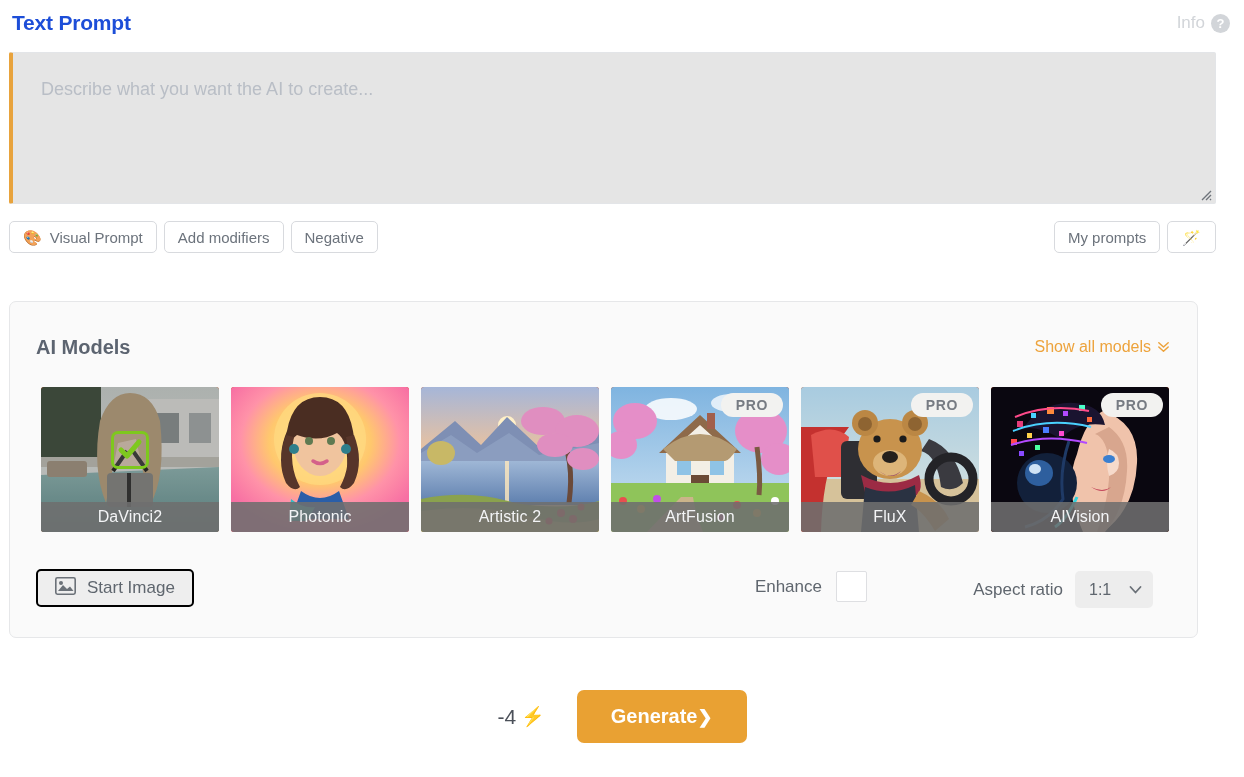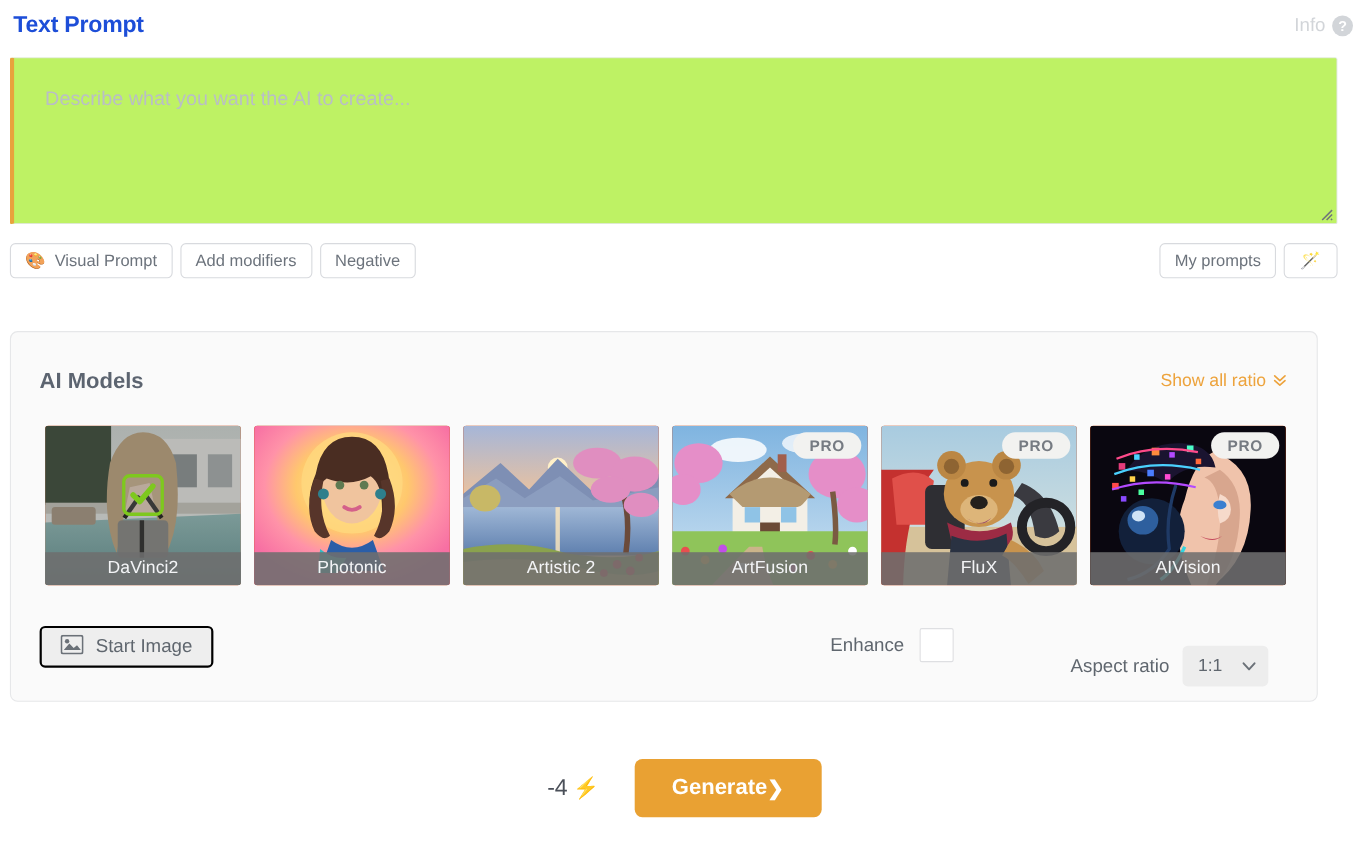--- a/index.html
+++ b/index.html
@@ -34,21 +34,21 @@
   }
 
   
   .prompt-wrap {
     position: absolute; left: 9px; top: 52px; width: 1207px; height: 152px;
   }
   .prompt-area {
     width: 100%; height: 100%;
     border: 1px solid #e3e5e8;
     border-left: 4px solid #e8a33d;
-    background: #bef264;
+    background: #e5e5e5;
     border-radius: 2px;
     padding: 26px 16px 16px 28px;
     font-family: "Liberation Sans", sans-serif;
     font-size: 18px;
     color: #555b63;
     resize: none;
     outline: none;
     display: block;
   }
   .prompt-area::placeholder { color: #b9bec6; }
@@ -155,21 +155,21 @@
   .enhance-group {
     position: absolute; right: 330px; top: 24px;
     display: flex; align-items: center; gap: 14px; justify-content: center;
   }
   .enhance-label { font-size: 17px; color: #5f666e; }
   .enhance-box {
     width: 31px; height: 31px; background: #ffffff;
     border: 1px solid #dedfe2; border-radius: 2px; cursor: pointer;
   }
   .aspect-group {
-    position: absolute; right: 44px; top: 40px;
+    position: absolute; right: 44px; top: 24px;
     display: flex; align-items: center; gap: 12px;
   }
   .aspect-label { font-size: 17px; color: #5f666e; }
   .aspect-select {
     appearance: none; -webkit-appearance: none;
     background: #ededed; border: none; border-radius: 5px;
     height: 37px; width: 78px;
     padding: 0 10px 0 14px;
     font-size: 16px; color: #5f666e;
     font-family: "Liberation Sans", sans-serif;
@@ -242,21 +242,21 @@
     <button class="pbtn icon-only">
       <span class="emo">🪄</span>
     </button>
   </div>
 
   <div class="models-panel">
 
     <div class="models-head">
       <div class="models-title">AI Models</div>
       <div class="show-all">
-        <span>Show all ratio</span>
+        <span>Show all models</span>
         <span class="chev-dd">
           <svg width="15" height="15" viewBox="0 0 16 16">
             <path d="M3 4 L8 8.5 L13 4 M3 8.5 L8 13 L13 8.5" stroke="#eda33c" stroke-width="1.6" fill="none" stroke-linecap="round" stroke-linejoin="round"></path>
           </svg>
         </span>
       </div>
     </div>
 
     <div class="model-grid">
 

